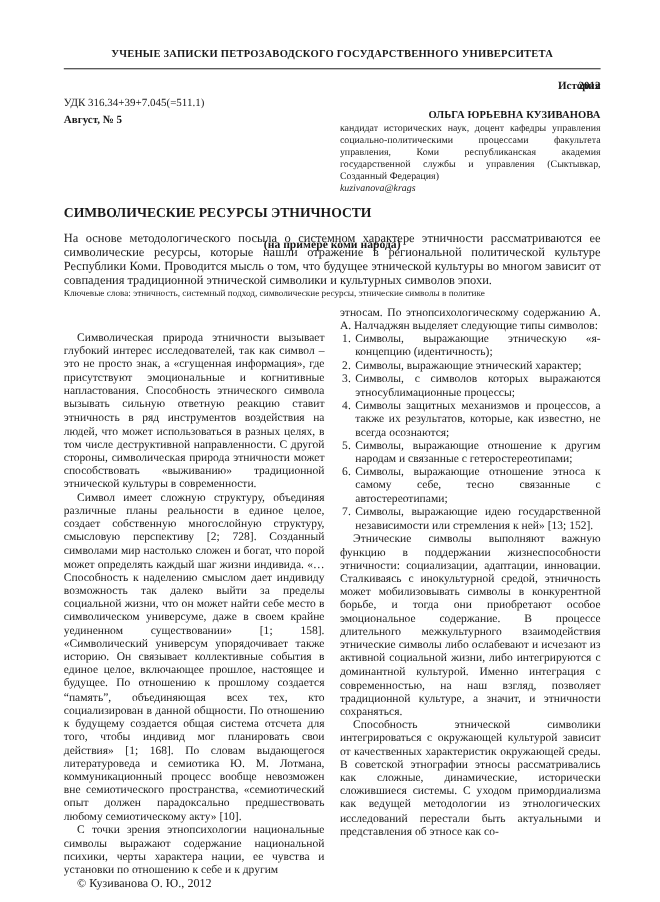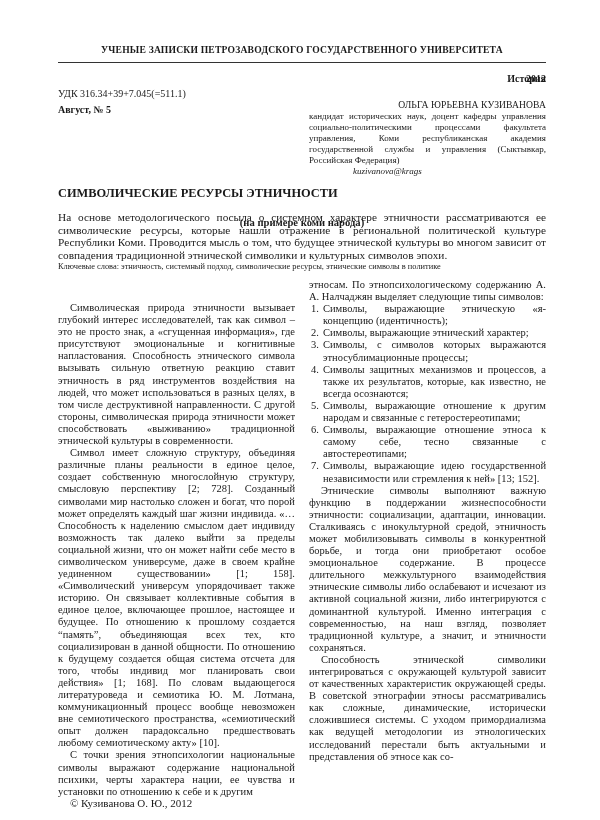--- a/index.html
+++ b/index.html
@@ -55,29 +55,28 @@
       position: absolute;
       top: 99px;
       left: 309px;
       width: 237px;
       font-size: 9px;
       line-height: 11px;
       text-align: justify;
     }
     .author-name {
       text-align: right;
-      font-weight: normal;
+      font-weight: bold;
       font-size: 9.6px;
       letter-spacing: 0.1px;
       margin-bottom: 0;
       line-height: 12px;
     }
     .author-email {
       font-style: italic;
-      margin-left: 44px;
     }
     .article-title {
       position: absolute;
       top: 186px;
       left: 58px;
       width: 488px;
       text-align: left;
       font-weight: bold;
       font-size: 12.4px;
       line-height: 14px;
@@ -154,21 +153,21 @@
 <div class="meta-row">
   <span class="center">История</span>
   <span class="left">Август, № 5</span>
   <span class="right">2012</span>
 </div>
 
 <div class="udk">УДК 316.34+39+7.045(=511.1)</div>
 
 <div class="author-block">
   <div class="author-name">ОЛЬГА ЮРЬЕВНА КУЗИВАНОВА</div>
-  <div>кандидат исторических наук, доцент кафедры управления социально-политическими процессами факультета управления, Коми республиканская академия государственной службы и управления (Сыктывкар, Российская Федерация)</div>
+  <div>кандидат исторических наук, доцент кафедры управления социально-политическими процессами факультета управления, Коми республиканская академия государственной службы и управления (Сыктывкар, Созданный Федерация)</div>
   <div class="author-email">kuzivanova@krags</div>
 </div>
 
 <div class="article-title">СИМВОЛИЧЕСКИЕ РЕСУРСЫ ЭТНИЧНОСТИ</div>
 <div class="article-subtitle">(на примере коми народа)</div>
 
 <div class="abstract" style="top:211px;">На основе методологического посыла о системном характере этничности рассматриваются ее символические ресурсы, которые нашли отражение в региональной политической культуре Республики Коми. Проводится мысль о том, что будущее этнической культуры во многом зависит от совпадения традиционной этнической символики и культурных символов эпохи.</div>
 <div class="keywords">Ключевые слова: этничность, системный подход, символические ресурсы, этнические символы в политике</div>
 
 <div class="col col-left">

